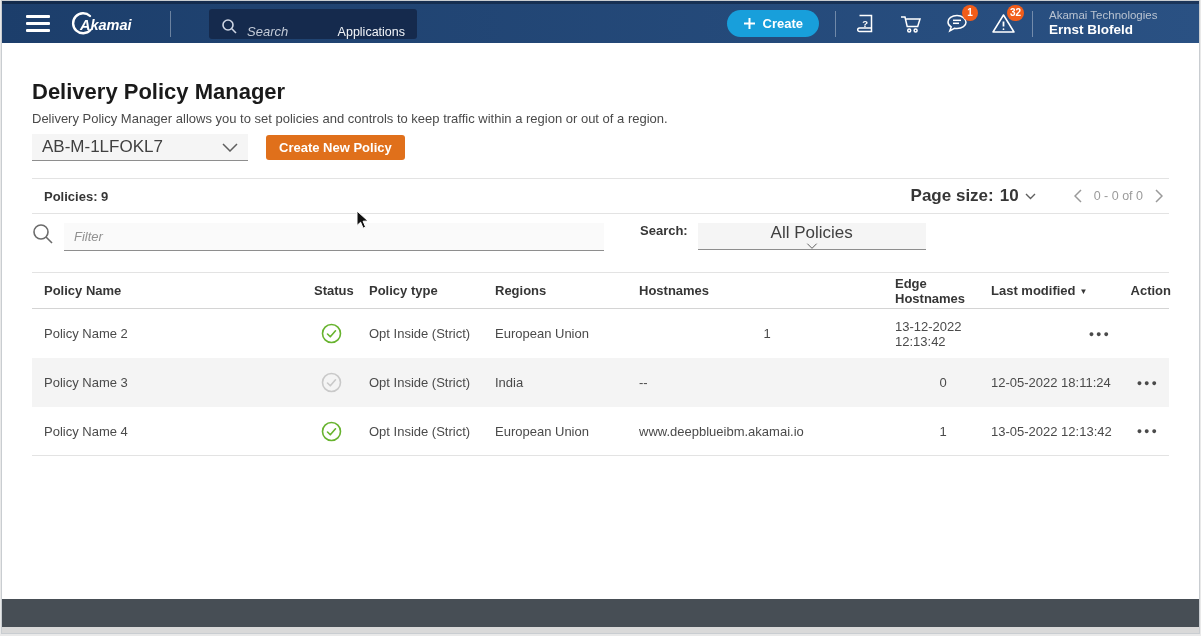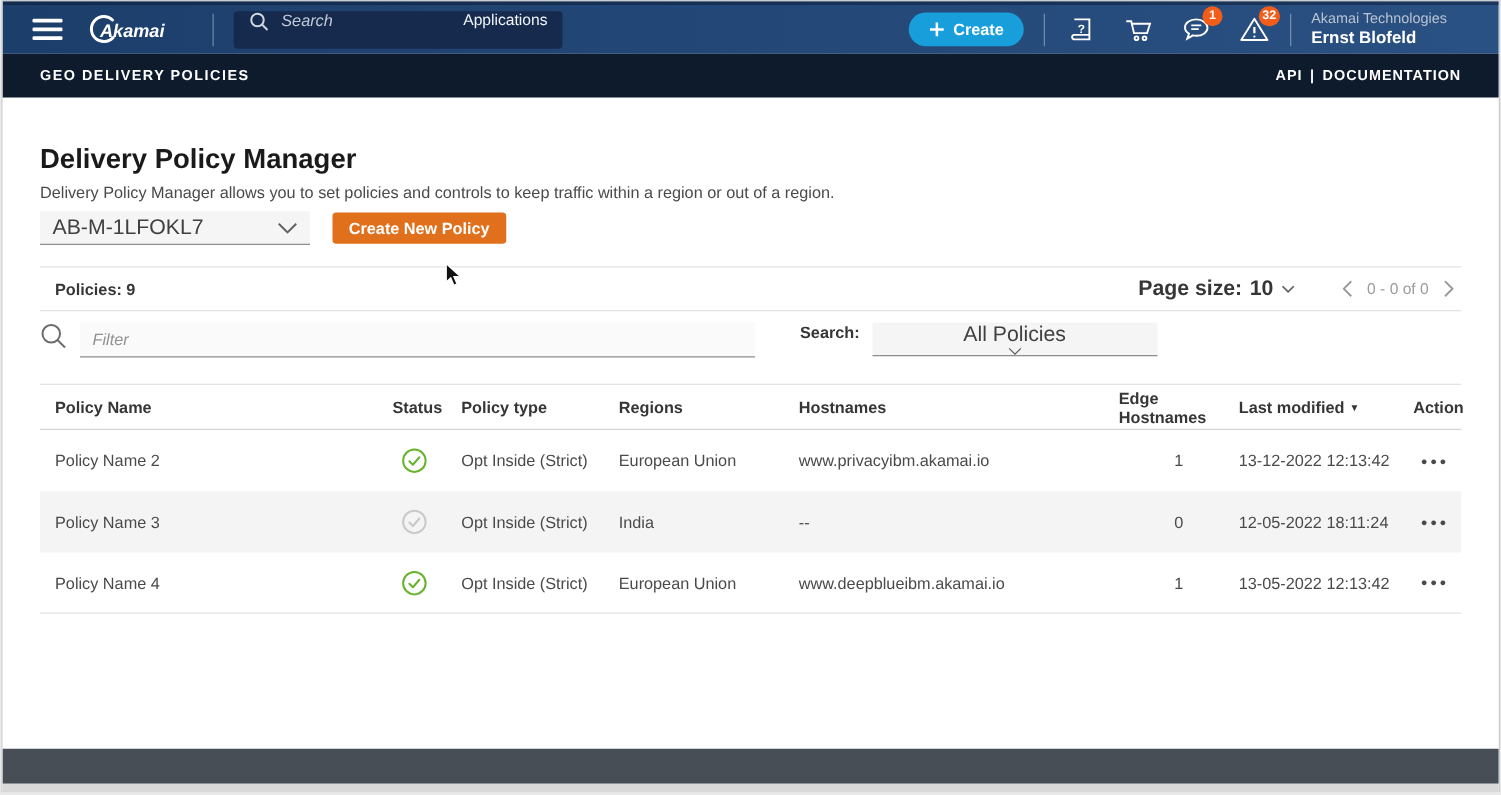--- a/index.html
+++ b/index.html
@@ -13,22 +13,22 @@
   .topbar{
     height:42px; flex:0 0 42px; background:linear-gradient(90deg,#1c3e6b,#2a5183);
     box-shadow:inset 0 3px 0 rgba(8,20,40,.45);
     display:flex; align-items:center; padding:3px 20px 0 24px; color:#fff;
   }
   .hamburger{ width:24px; height:17px; display:flex; flex-direction:column; justify-content:space-between; cursor:pointer;}
   .hamburger span{ display:block; height:3px; background:#fff; border-radius:1px;}
   .logo{ margin-left:18px; display:flex; align-items:center; }
   .vdiv{ width:1px; height:26px; background:rgba(255,255,255,.35); margin:0 16px; }
   .searchbox{
-    width:263px; height:30px; background:#152a4d; border-radius:3px;
-    display:flex; align-items:flex-start; padding:0 12px; gap:9px; cursor:text;
+    width:208px; height:30px; background:#152a4d; border-radius:3px;
+    display:flex; align-items:flex-end; padding:0 12px; gap:9px; cursor:text;margin-left:22px;
   }
   .searchbox .ph{ font-style:italic; color:#c3cbd8; font-size:13px; flex:1; }
   .searchbox .scope{ color:#f2f5f9; font-size:12.5px; }
   .top-spacer{ flex:1; }
   .create-btn{
     background:#189fdb; border:none; color:#fff; height:27px; padding:0 16px;
     border-radius:14px; font-size:13px; font-weight:bold; font-family:inherit;
     display:flex; align-items:center; gap:7px; cursor:pointer;
   }
   .icon-group{ display:flex; align-items:center; gap:20px; }
@@ -194,28 +194,20 @@
     </div>
 
     <div class="vdiv"></div>
 
     <div class="account">
       <div class="co">Akamai Technologies</div>
       <div class="user">Ernst Blofeld</div>
     </div>
   </header>
 
-  <nav class="subnav">
-    <span class="left">GEO DELIVERY POLICIES</span>
-    <span class="right">
-      <span class="lnk">API</span>
-      <span>|</span>
-      <span class="lnk">DOCUMENTATION</span>
-    </span>
-  </nav>
 
   <main>
     <h1>Delivery Policy Manager</h1>
     <p class="subtitle">Delivery Policy Manager allows you to set policies and controls to keep traffic within a region or out of a region.</p>
 
     <div class="controls-row">
       <div class="select contract-select">
         <span class="val">AB-M-1LFOKL7</span>
         <svg width="16" height="9" viewBox="0 0 16 9" fill="none" stroke="#5f5f5f" stroke-width="1.5">
             <polyline points="1,1 8,8 15,1"></polyline>
@@ -282,21 +274,20 @@
       <div class="trow">
         <span class="c1">Policy Name 2</span>
         <span class="status-icon" data-status="active">
           <svg width="23" height="23" viewBox="0 0 23 23" fill="none" stroke="currentColor" stroke-width="1.6">
               <circle cx="11.5" cy="11.5" r="9"></circle>
               <polyline points="7.5,12 10.3,14.8 15.5,8.8" stroke-linecap="round" stroke-linejoin="round"></polyline>
             </svg>
         </span>
         <span>Opt Inside (Strict)</span>
         <span>European Union</span>
-        <span>www.privacyibm.akamai.io</span>
         <span class="c6">1</span>
         <span>13-12-2022 12:13:42</span>
         <span class="c8 dots">●●●</span>
       </div>
 
       <div class="trow alt">
         <span class="c1">Policy Name 3</span>
         <span class="status-icon" data-status="inactive">
           <svg width="23" height="23" viewBox="0 0 23 23" fill="none" stroke="currentColor" stroke-width="1.6">
               <circle cx="11.5" cy="11.5" r="9"></circle>

